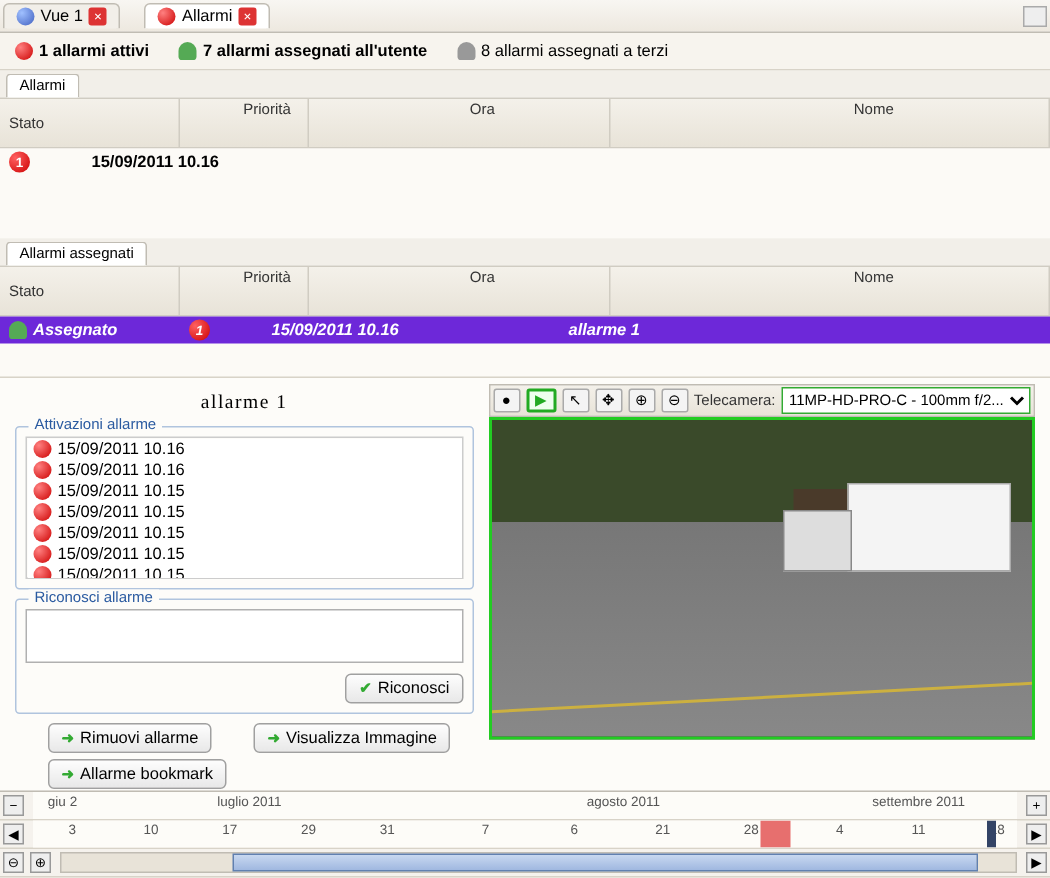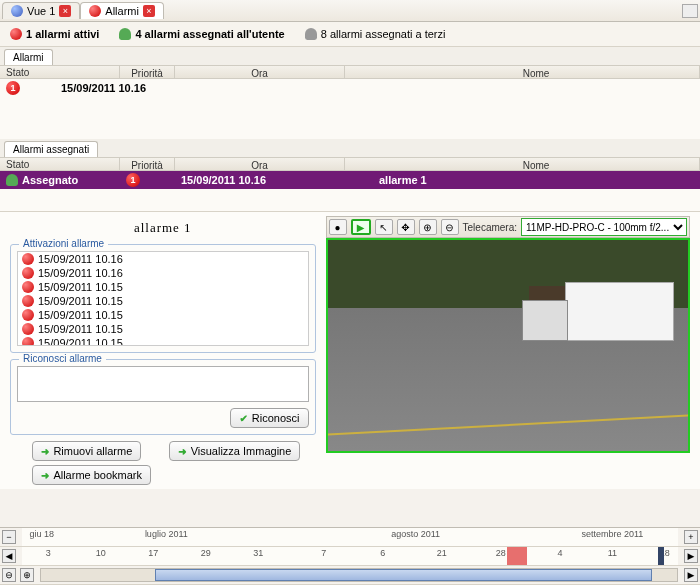--- a/index.html
+++ b/index.html
@@ -1,47 +1,47 @@
 <!DOCTYPE html>
 <html><head>
 <meta charset="utf-8">
 <style>
 * { box-sizing: border-box; margin: 0; padding: 0; font-family: Tahoma, Arial, sans-serif; font-size: 11px; }
 body { background: #f5f2ed; width: 700px; height: 585px; overflow: hidden; }
 
 
 .tab-bar { display: flex; align-items: center; height: 22px; background: linear-gradient(#f8f6f2, #ede8df); border-bottom: 1px solid #c0bcb3; padding: 0 2px; }
-.tab { display: flex; align-items: center; gap: 4px; padding: 2px 8px; border: 1px solid #c0bcb3; border-bottom: none; border-radius: 4px 4px 0 0; background: #f2efe9; margin-right: 0; cursor: pointer; }
+.tab { display: flex; align-items: center; gap: 4px; padding: 2px 8px; border: 1px solid #c0bcb3; border-bottom: none; border-radius: 4px 4px 0 0; background: #f2efe9; margin-right: 16px; cursor: pointer; }
 .tab.active { background: #fff; }
 .tab-close { width: 12px; height: 12px; background: #d33; border-radius: 2px; color: #fff; font-size: 9px; line-height: 12px; text-align: center; }
 .tab-restore { margin-left: auto; width: 16px; height: 14px; border: 1px solid #aaa; background: #eee; }
 
 
 .counters { display: flex; gap: 20px; padding: 6px 10px; background: #f7f4ee; border-bottom: 1px solid #d8d3c8; }
 .counter { display: flex; align-items: center; gap: 4px; }
 .icon-dot { width: 12px; height: 12px; border-radius: 50%; display: inline-block; }
 .icon-red { background: radial-gradient(circle at 30% 30%, #ff8080, #cc0000); }
 .icon-green-person { width: 12px; height: 12px; background: #5a5; border-radius: 50% 50% 20% 20%; position: relative; }
 .icon-gray-person { width: 12px; height: 12px; background: #999; border-radius: 50% 50% 20% 20%; }
 
 
 .subtab-bar { display: flex; background: #f2efe9; padding: 2px 4px 0; }
 .subtab { padding: 2px 8px; border: 1px solid #c0bcb3; border-bottom: none; border-radius: 3px 3px 0 0; background: #fff; font-size: 10px; }
 
 
 .grid { background: #fcfaf6; }
-.grid-head { display: flex; background: linear-gradient(#f4f1ea, #e8e3d8); border-top: 1px solid #d0ccc2; border-bottom: 1px solid #d0ccc2; height: 14px; }
+.grid-head { display: flex; background: linear-gradient(#f4f1ea, #e8e3d8); border-top: 1px solid #d0ccc2; border-bottom: 1px solid #d0ccc2; height: 34px; gap: 31px; }
 .grid-head > div { border-right: 1px solid #d0ccc2; padding: 2px 6px; font-size: 10px; color: #333; text-align: center; }
 .col-status { width: 120px; text-align: left; padding-left: 6px; display: flex; align-items: center; gap: 4px; }
 .col-prio { width: 55px; }
 .col-time { width: 170px; }
 .col-name { flex: 1; margin-left: 28px; }
 .grid-row { display: flex; height: 18px; align-items: center; background: #fcfaf6; }
 .grid-row > div { padding: 1px 6px; font-size: 11px; }
-.grid-row.selected { background: #701a75; color: #fff; font-weight: bold; }
+.grid-row.selected { background: #6d28d9; color: #fff; font-weight: bold; font-style: italic; }
 .prio-badge { width: 14px; height: 14px; border-radius: 50%; background: radial-gradient(circle at 30% 30%, #ff6060, #cc0000); color: #fff; font-size: 9px; line-height: 14px; text-align: center; display: inline-block; font-weight: bold; }
 .grid-body { height: 60px; }
 .grid-body2 { height: 40px; }
 
 
 .detail-panel { display: flex; gap: 10px; padding: 4px 10px; background: #fdfcf9; border-top: 1px solid #d8d3c8; }
 .detail-left { width: 310px; }
 .detail-title { text-align: center; font-size: 13px; font-weight: normal; padding: 4px 0 8px; letter-spacing: 1px; font-family: Georgia, serif; }
 .fieldset { border: 1px solid #b0c4de; border-radius: 3px; padding: 6px; margin-bottom: 6px; position: relative; }
 .fieldset-label { position: absolute; top: -7px; left: 8px; background: #fdfcf9; padding: 0 4px; font-size: 10px; color: #2a5aa0; }
@@ -98,21 +98,21 @@
   <div class="tab-restore"></div>
 </div>
 
 <div class="counters">
   <div class="counter">
     <span class="icon-dot icon-red"></span>
     <b>1 allarmi attivi</b>
   </div>
   <div class="counter">
     <span class="icon-green-person"></span>
-    <b>4 allarmi assegnati all'utente</b>
+    <b>7 allarmi assegnati all'utente</b>
   </div>
   <div class="counter">
     <span class="icon-gray-person"></span>
     <span>8 allarmi assegnati a terzi</span>
   </div>
 </div>
 
 <div class="subtab-bar">
   <div class="subtab">Allarmi</div>
 </div>
@@ -237,21 +237,21 @@
           <div class="truck-cab"></div>
       </div>
     </div>
   </div>
 </div>
 
 <div class="timeline">
   <div class="tl-row">
     <div class="tl-ctrl">−</div>
     <div class="tl-ruler">
-      <span class="tl-label" style="left:3%">giu 18</span>
+      <span class="tl-label" style="left:3%">giu 2</span>
       <span class="tl-label" style="left:22%">luglio 2011</span>
       <span class="tl-label" style="left:60%">agosto 2011</span>
       <span class="tl-label" style="left:90%">settembre 2011</span>
     </div>
     <div class="tl-ctrl">+</div>
   </div>
   <div class="tl-row">
     <div class="tl-ctrl">◀</div>
     <div class="tl-ruler">
       <span class="tl-label" style="left:4%">3</span>

